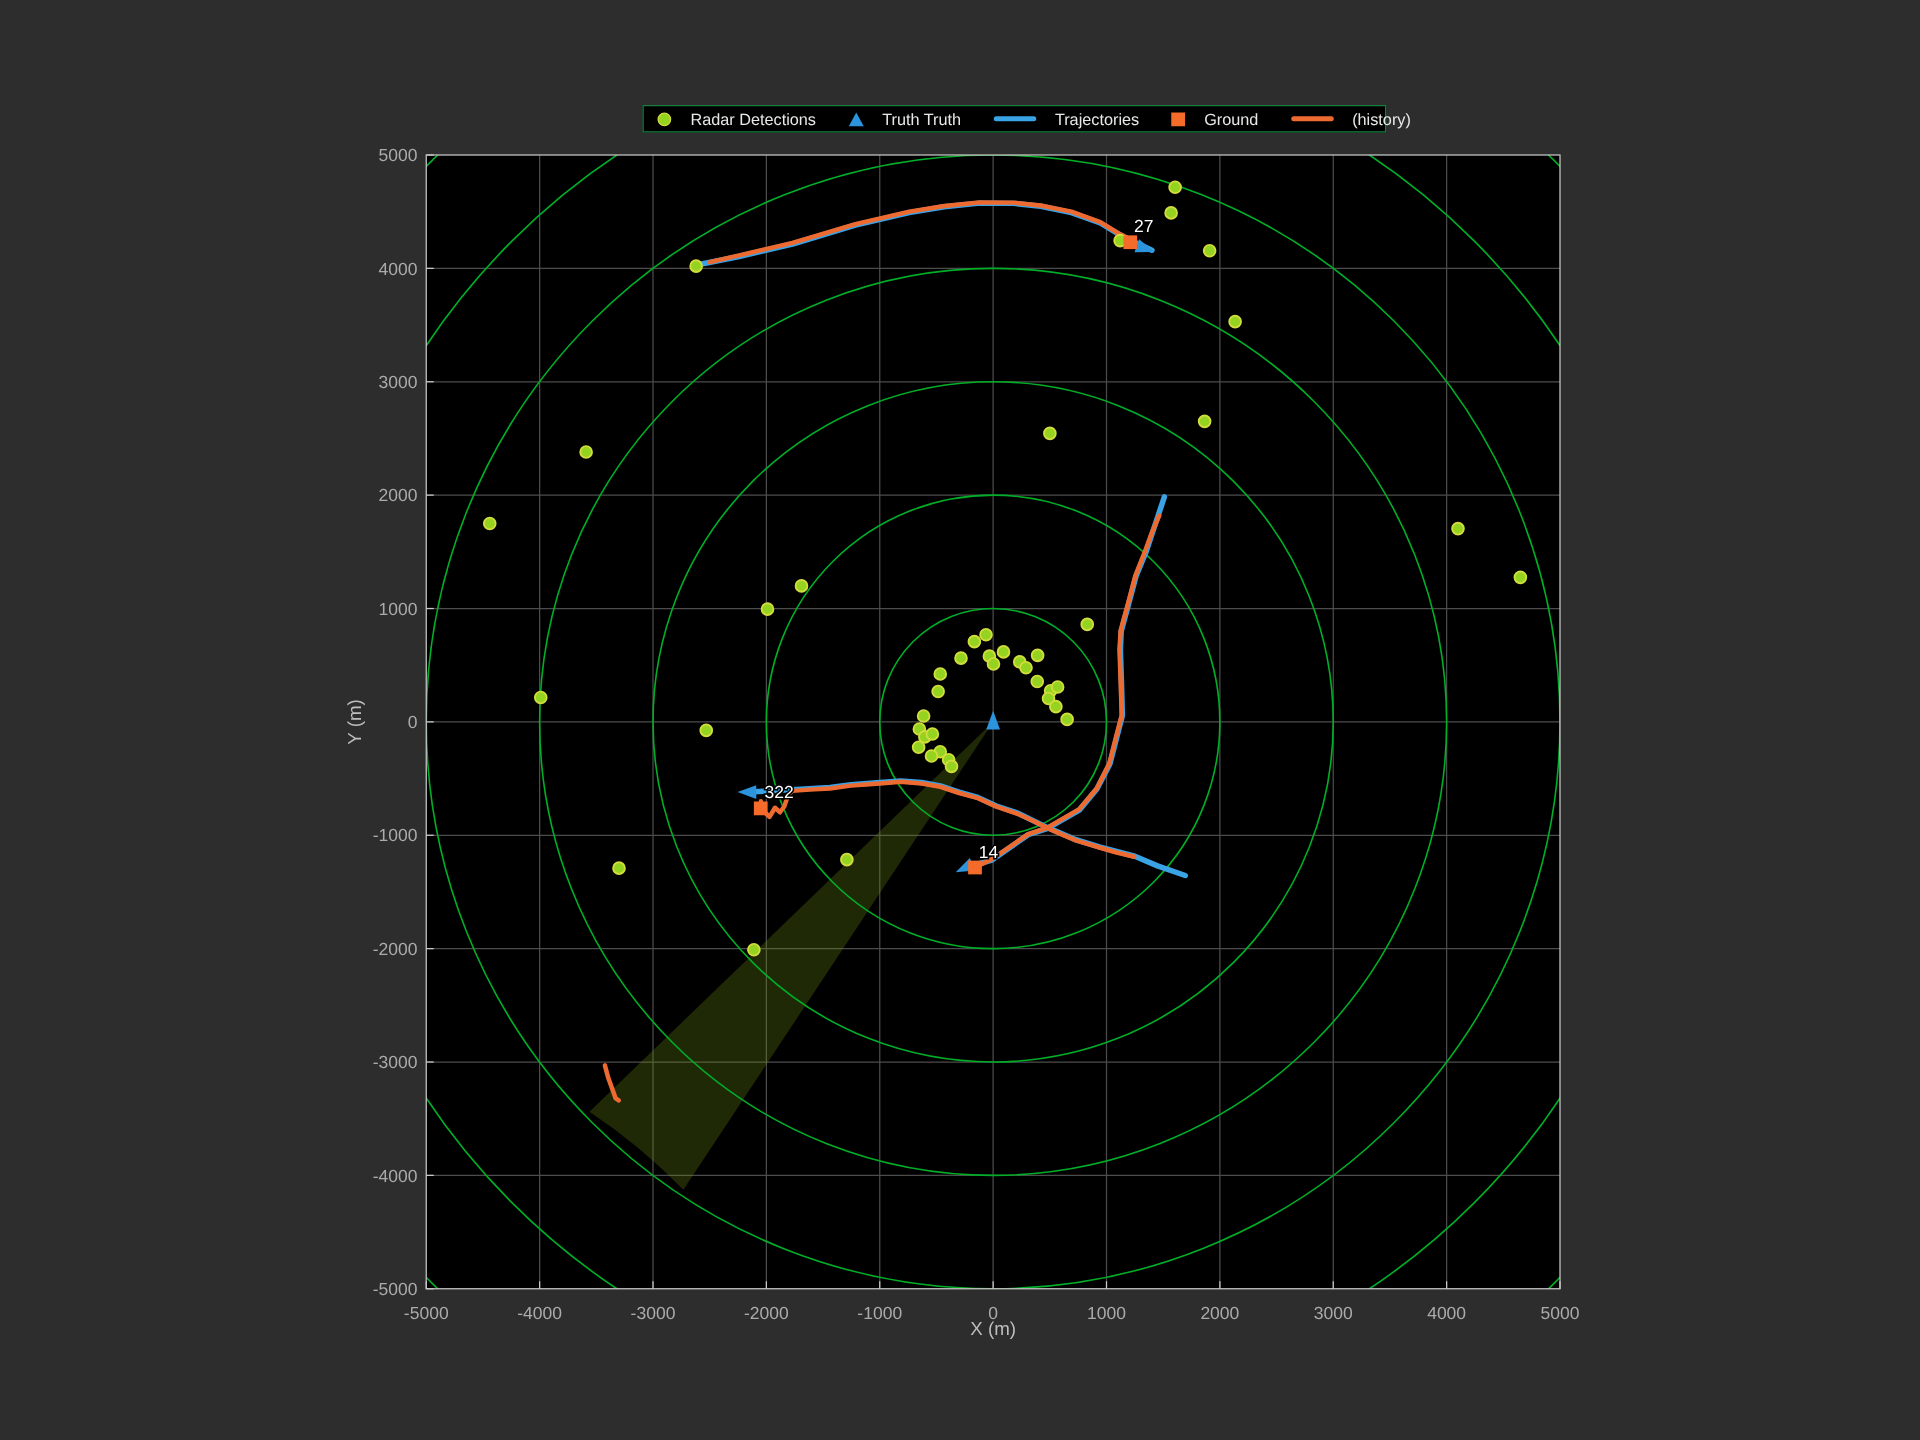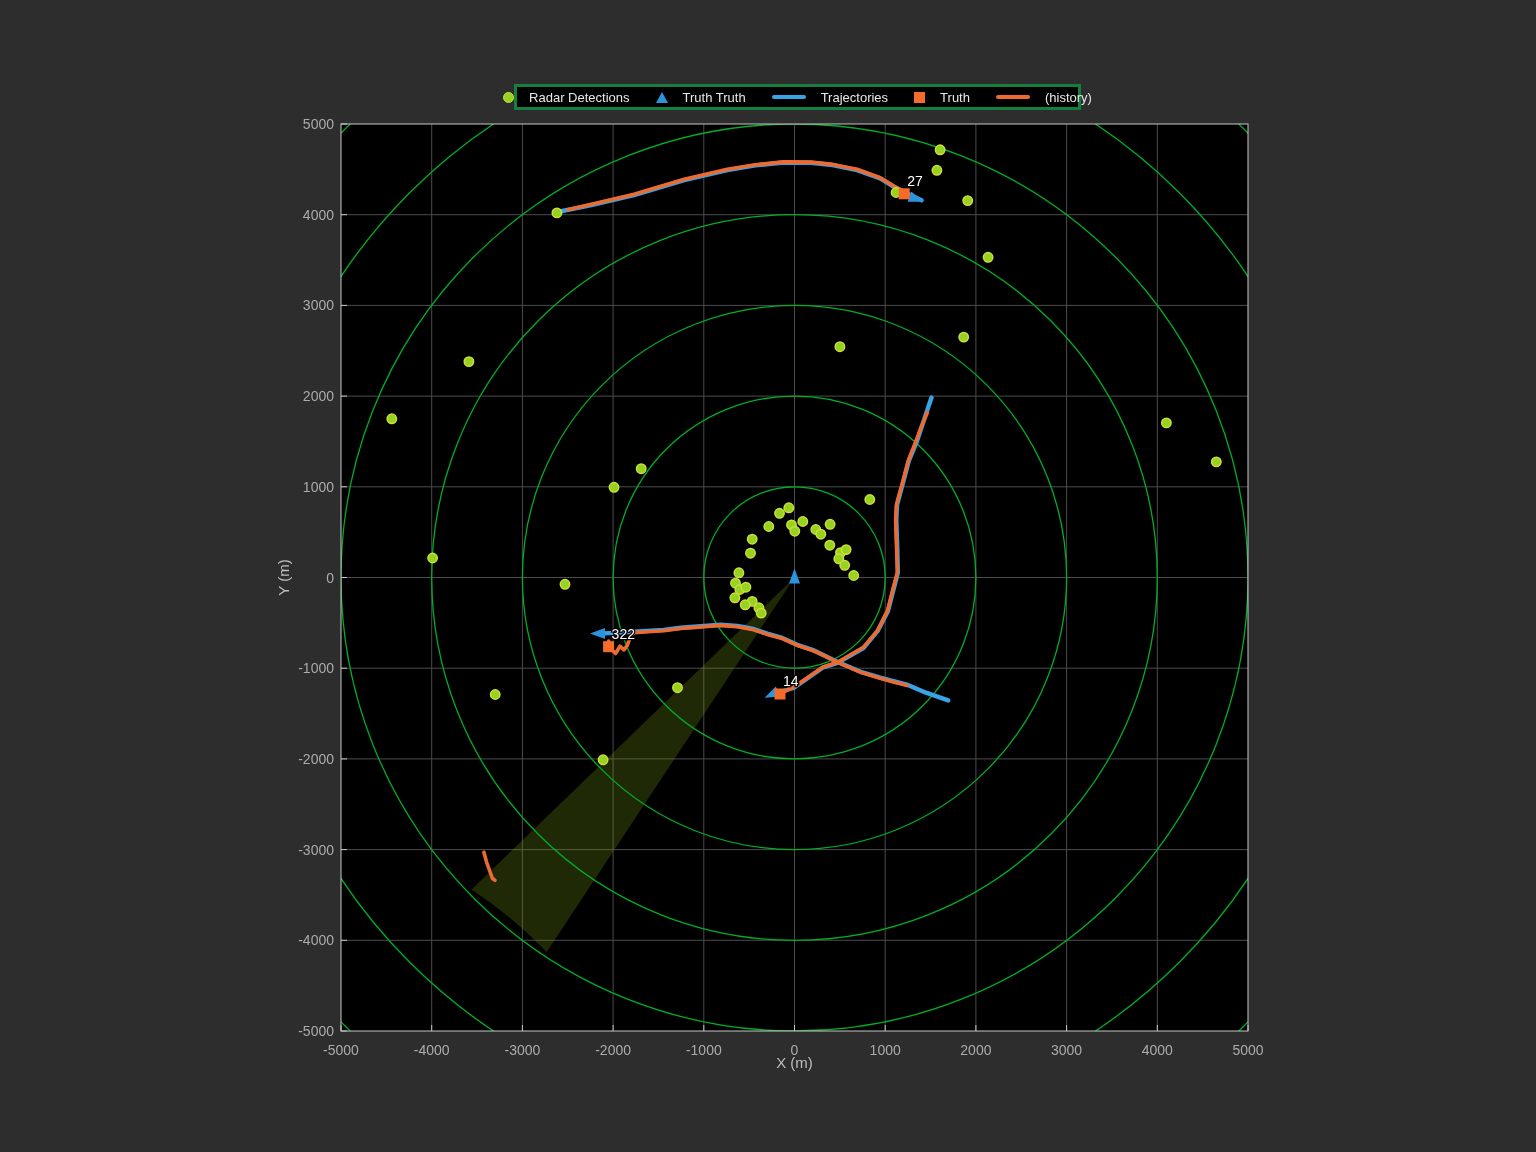--- a/index.html
+++ b/index.html
@@ -1,21 +1,21 @@
 <!DOCTYPE html>
 <html><head>
 <meta charset="utf-8">
 <style>
   html,body{margin:0;padding:0;background:#2d2d2d;}
   #figure{position:relative;width:1536px;height:1152px;background:#2d2d2d;overflow:hidden;
           font-family:"Liberation Sans",sans-serif;}
   #plot-svg{position:absolute;left:0;top:0;}
   #legend{position:absolute;left:514px;top:84px;width:561px;height:20px;background:#000;
-          border:3px solid #15803d;display:flex;align-items:center;justify-content:center;
-          font-size:13px;color:#e8e8e8;white-space:nowrap;}
+          border:1px solid #15803d;display:flex;align-items:center;justify-content:center;
+          font-size:13px;color:#e8e8e8;white-space:nowrap;padding-left:32px;}
   .lg-item{display:flex;align-items:center;margin:0 13px;}
   .lg-marker{margin-right:15px;flex:none;display:block;}
   .m-dot{width:9px;height:9px;border-radius:50%;background:#94d320;border:1px solid #d2dc3c;}
   .m-tri{width:0;height:0;border-left:6px solid transparent;border-right:6px solid transparent;
          border-bottom:11px solid #2b94dc;}
   .m-bline{width:34px;height:4px;background:#39a3e6;border-radius:2px;}
   .m-osq{width:11px;height:11px;background:#f56b2a;}
   .m-oline{width:34px;height:4px;background:#ed6a31;border-radius:2px;}
 </style>
 </head>
@@ -177,20 +177,20 @@
     <div class="lg-item">
       <span class="lg-marker m-tri"></span>
       <span>Truth Truth</span>
     </div>
     <div class="lg-item">
       <span class="lg-marker m-bline"></span>
       <span>Trajectories</span>
     </div>
     <div class="lg-item">
       <span class="lg-marker m-osq"></span>
-      <span>Truth</span>
+      <span>Ground</span>
     </div>
     <div class="lg-item">
       <span class="lg-marker m-oline"></span>
       <span>(history)</span>
     </div>
   </div>
 </div>
 
 </body></html>

